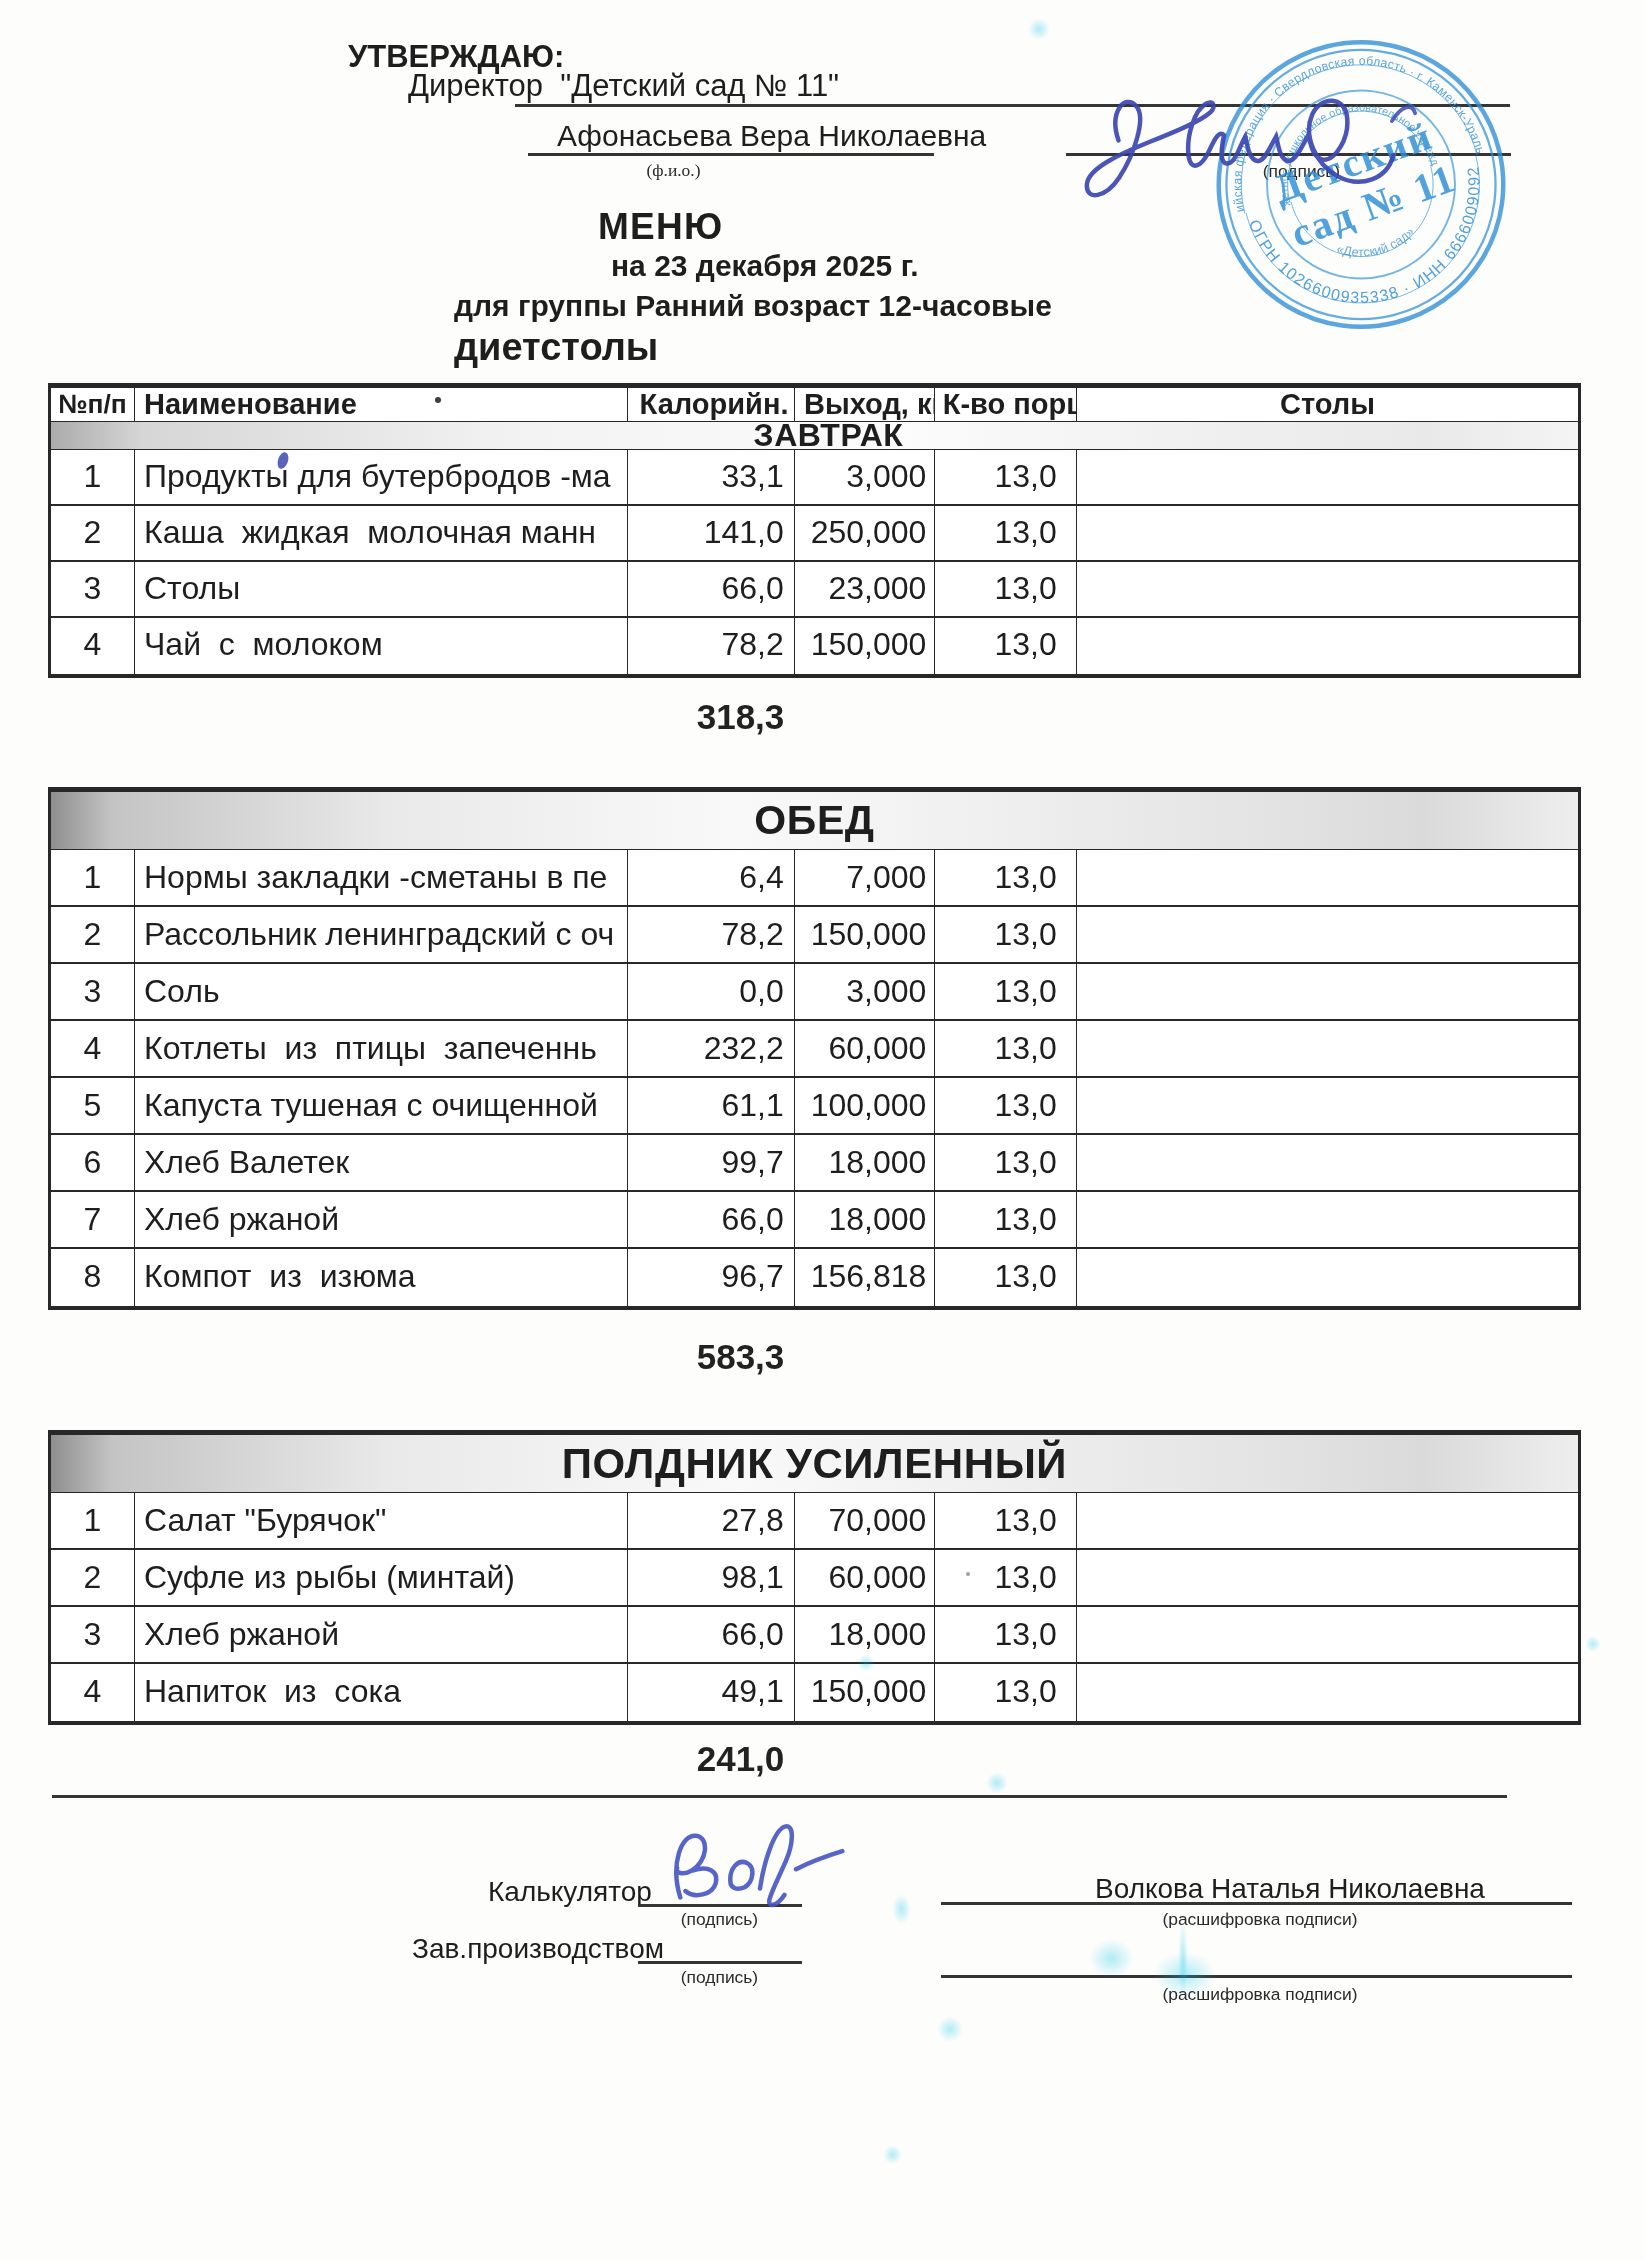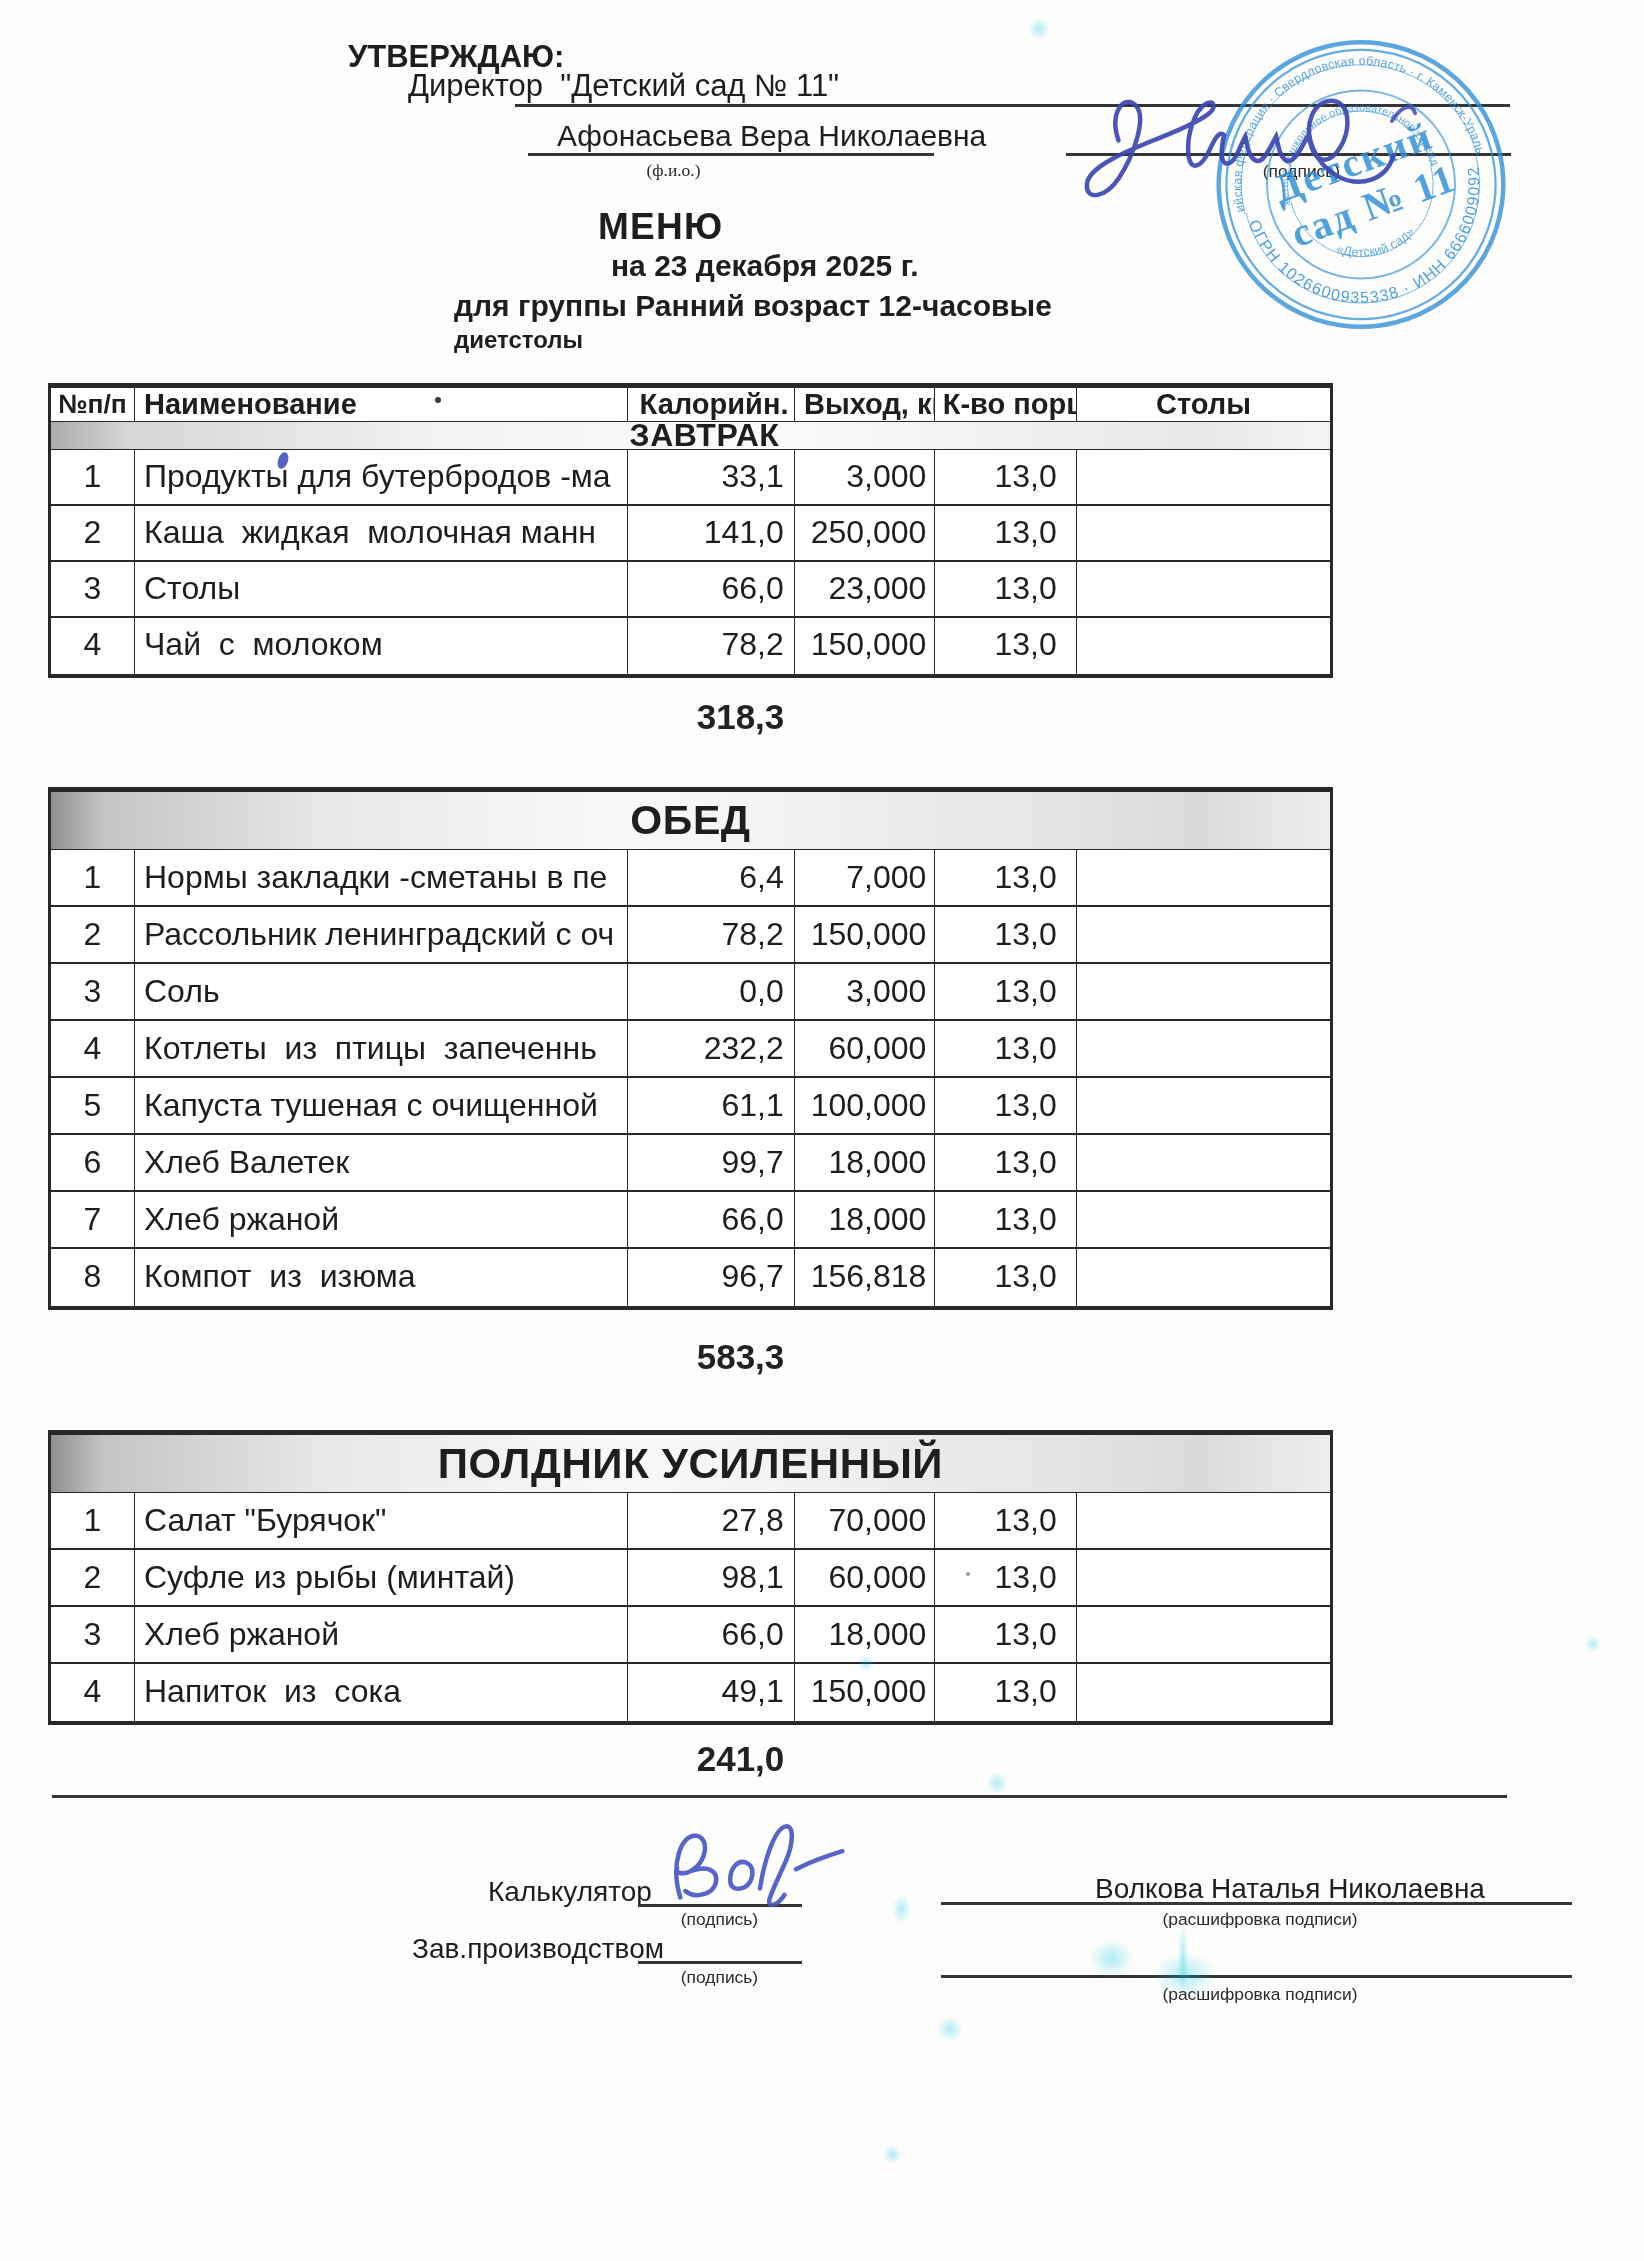--- a/index.html
+++ b/index.html
@@ -10,21 +10,21 @@
     color:#1e1e1e;
   }
   .abs{position:absolute;}
   .b{font-weight:bold;}
   .ctr{text-align:center;}
   .rule{position:absolute;background:#353535;height:3.2px;}
   .cap{font-size:17.4px;color:#2a2a2a;}
 
   
   .tbl{
-    position:absolute;left:48px;width:1285px;
+    position:absolute;left:48px;width:1533px;
     border:3.2px solid #282828;border-top-width:5.2px;border-bottom-width:4.5px;
     box-sizing:border-box;background:#fff;
   }
   .hrow{display:flex;height:34px;line-height:32px;border-bottom:1.9px solid #282828;font-weight:bold;font-size:29px;box-sizing:border-box;}
   .band{
     display:flex;align-items:center;justify-content:center;
     font-weight:bold;border-bottom:1.9px solid #282828;box-sizing:border-box;
     background:linear-gradient(90deg,#8f8f8f 0%,#c4c4c4 4%,#e9e9e9 22%,#f9f9f9 45%,#efefef 62%,#e3e3e3 80%,#dadada 90%,#eeeeee 100%);
     letter-spacing:0.6px;
   }
@@ -96,21 +96,21 @@
   </svg>
 
   <svg class="sig" style="left:1057px;top:76px;" width="361" height="148" viewBox="0 0 560 230">
     <path d="M95,100 C80,55 105,28 122,46 C140,64 118,125 96,158 C76,188 44,196 46,168 C48,144 95,122 142,103 C186,86 222,70 236,58 C247,49 244,36 231,43 C214,52 200,92 204,124 C207,148 224,143 237,114 C246,95 252,85 259,92 C255,112 252,134 263,136 C276,138 283,110 292,94 C296,110 298,130 311,132 C322,133 331,110 340,94 C344,110 346,130 359,132 C370,133 381,108 390,92 C394,108 398,128 413,130 C432,132 455,96 450,62 C446,32 410,30 396,60 C382,92 400,136 436,156 C472,175 512,160 522,124" fill="none" stroke="#3c47b0" stroke-width="7" stroke-linecap="round" opacity=".92"></path>
     <path d="M520,70 C535,45 552,42 556,58" fill="none" stroke="#3c47b0" stroke-width="6" stroke-linecap="round" opacity=".85"></path>
   </svg>
 
   <div class="abs b" style="left:598px;top:206px;font-size:37px;letter-spacing:1.3px;">МЕНЮ</div>
   <div class="abs b" style="left:611px;top:249px;font-size:30px;">на 23 декабря 2025 г.</div>
   <div class="abs b" style="left:454px;top:289px;font-size:30px;">для группы Ранний возраст 12-часовые</div>
-  <div class="abs b" style="left:454px;top:326px;font-size:24px;text-align:center;">диетстолы</div>
+  <div class="abs b" style="left:454px;top:326px;font-size:38px;text-align:center;">диетстолы</div>
 
   <div id="t0" class="tbl tbl-breakfast" style="top:383px;">
       <div class="hrow">
         <div class="cell c0 hc0">№п/п</div>
         <div class="cell c1 hc1">Наименование</div>
         <div class="cell c2 hc2">Калорийн.</div>
         <div class="cell c3 hc3">Выход, кг</div>
         <div class="cell c4 hc4">К-во порц.</div>
         <div class="cell c5 hc5">Столы</div>
       </div>

